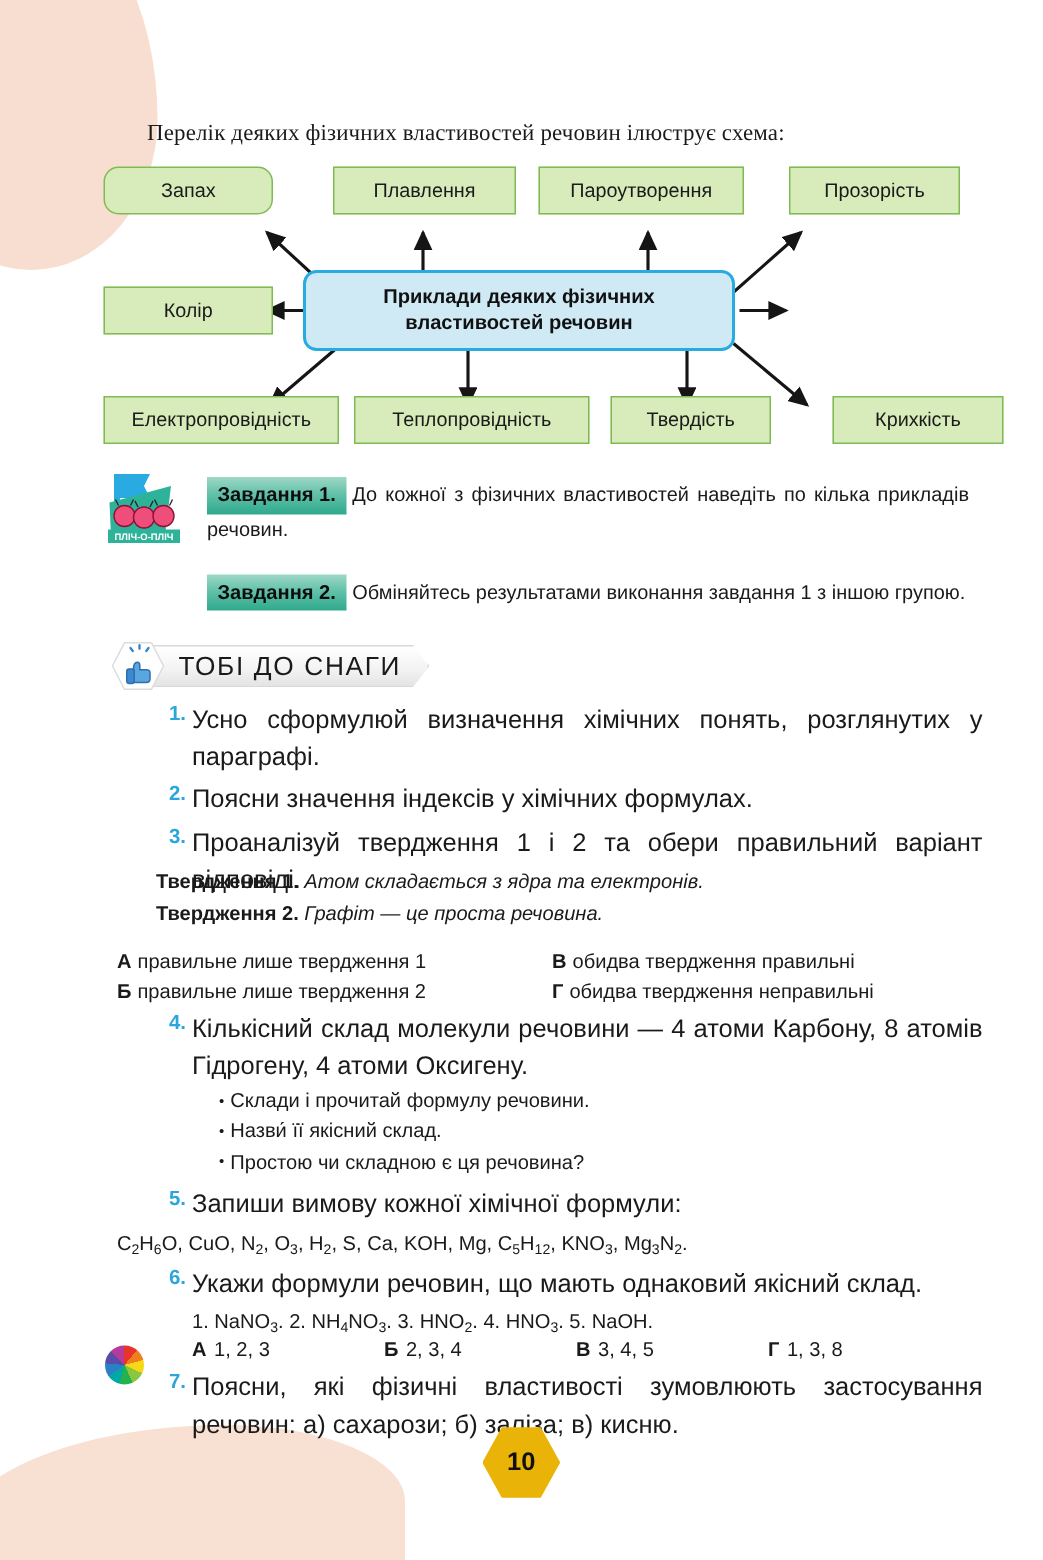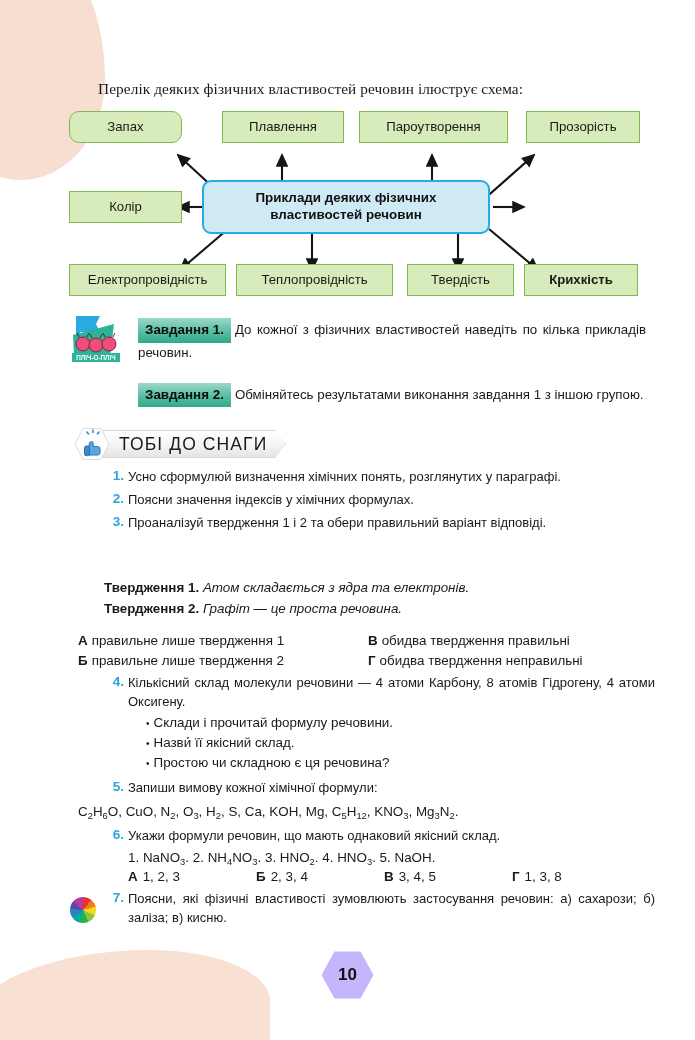--- a/index.html
+++ b/index.html
@@ -160,21 +160,21 @@
   .qnum {
     position: absolute;
     left: 104px;
     top: 0;
     width: 20px;
     text-align: right;
     font-weight: bold;
     font-size: 13.6px;
     color: #2ba6dd;
   }
-  .qbody { font-size: 13px; line-height: 1.45; color: #1a1a1a; text-align: justify; }
+  .qbody { font-size: 17px; line-height: 1.45; color: #1a1a1a; text-align: justify; }
   .qbody.nojust { text-align: left; }
   .sub-bullets { margin: 1px 0 0 18px; }
   .sub-bullets div { font-size: 13.4px; line-height: 1.5; color: #1a1a1a; }
   .dot { font-size: 10px; vertical-align: middle; margin-right: 4px; }
 
   
   .statements { position: absolute; left: 104px; top: 578px; width: 560px; }
   .statements div { font-size: 13.4px; line-height: 1.55; color: #1a1a1a; }
   .st-label { font-weight: bold; }
   .st-italic { font-style: italic; }
@@ -216,21 +216,21 @@
   }
 
   
   .page-num {
     position: absolute;
     left: 50%;
     top: 950px;
     transform: translateX(-50%);
     width: 52px;
     height: 50px;
-    background: #c4b5fd;
+    background: #eab308;
     clip-path: polygon(25% 3%, 75% 3%, 100% 50%, 75% 97%, 25% 97%, 0 50%);
     display: flex;
     align-items: center;
     justify-content: center;
     font-weight: bold;
     font-size: 17px;
     color: #111;
     z-index: 6;
   }
 </style>
@@ -269,29 +269,29 @@
 
       <line x1="312" y1="124" x2="312" y2="165" stroke="#151515" stroke-width="2.1" marker-end="url(#ah)"></line>
 
       <line x1="458" y1="124" x2="458" y2="165" stroke="#151515" stroke-width="2.1" marker-end="url(#ah)"></line>
 
       <line x1="489" y1="124" x2="538" y2="165" stroke="#151515" stroke-width="2.1" marker-end="url(#ah)"></line>
     </svg>
 
     <div class="node" style="left:69px;  top:6px;   width:113px; height:32px;border-radius:10px;">Запах</div>
     <div class="node" style="left:222px; top:6px;   width:122px; height:32px;">Плавлення</div>
-    <div class="node" style="left:359px; top:6px;   width:149px; height:32px;">Пароутворення</div>
+    <div class="node" style="left:359px; top:6px;   width:137px; height:32px;">Пароутворення</div>
     <div class="node" style="left:526px; top:6px;   width:114px; height:32px;">Прозорість</div>
 
     <div class="node" style="left:69px;  top:86px;  width:113px; height:32px;">Колір</div>
 
     <div class="node" style="left:69px;  top:159px; width:157px; height:32px;">Електропровідність</div>
     <div class="node" style="left:236px; top:159px; width:157px; height:32px;">Теплопровідність</div>
     <div class="node" style="left:407px; top:159px; width:107px; height:32px;">Твердість</div>
-    <div class="node" style="left:524px; top:159px; width:114px; height:32px;font-weight:bold;">Крихкість</div>
+    <div class="node" style="left:555px; top:159px; width:114px; height:32px;">Крихкість</div>
 
     <div class="center-node" style="left:202px; top:75px; width:288px; height:54px;">
       <span>
         <span>Приклади деяких фізичних</span><br>
         <span>властивостей речовин</span>
       </span>
     </div>
   </div>
 
   <div class="tasks">

